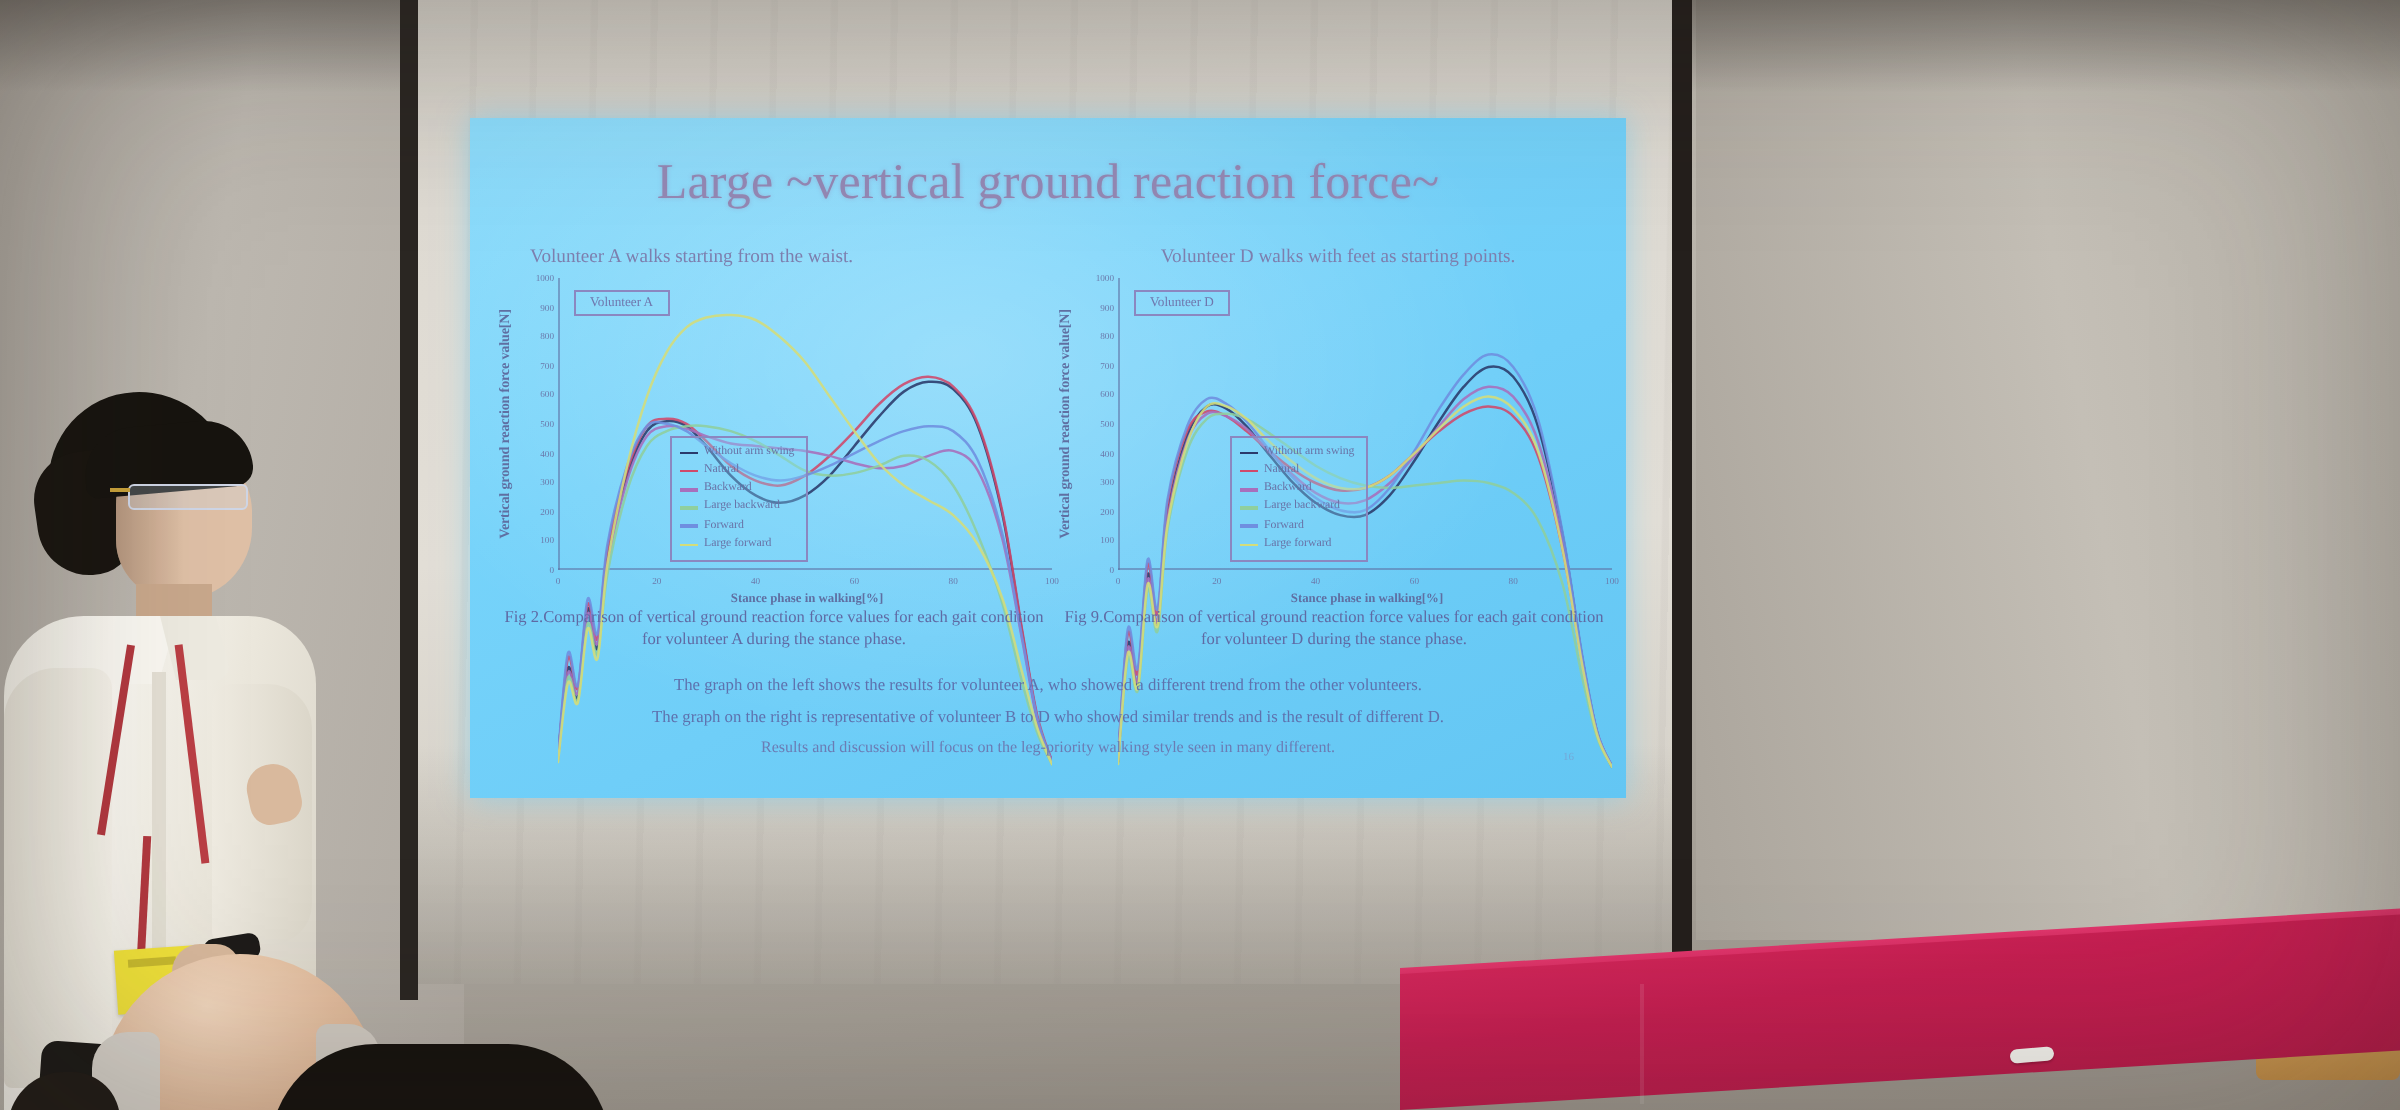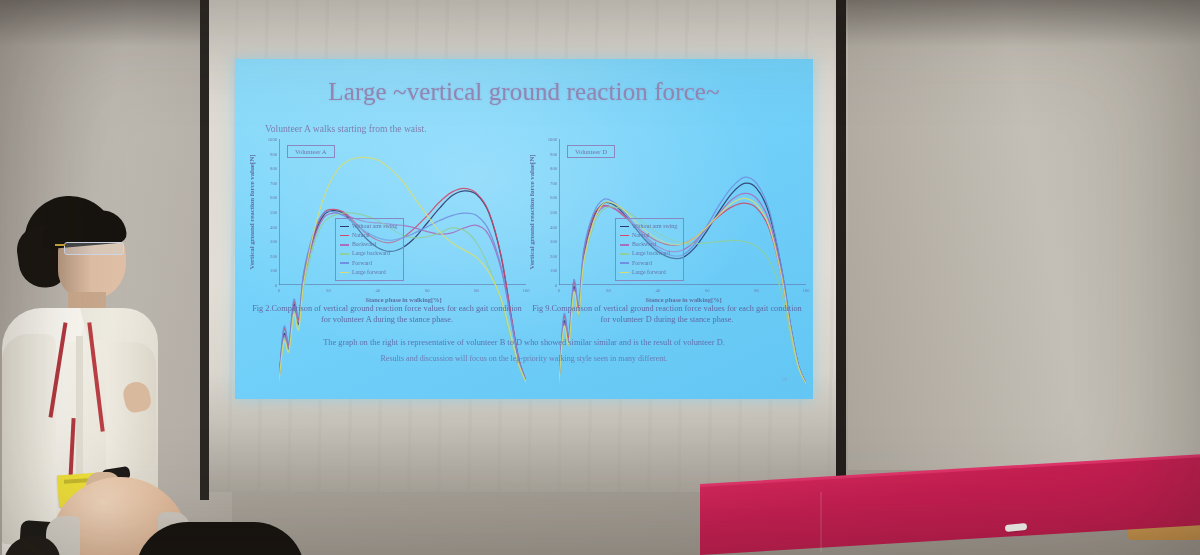--- a/index.html
+++ b/index.html
@@ -183,20 +183,21 @@
     <div class="screen-fabric"></div>
     <div class="screen-shadow-b"></div>
   </div>
 
   <div class="slide">
     <div class="slide-glow"></div>
 
     <div class="slide-title">Large ~vertical ground reaction force~</div>
 
     <div class="subhead left">Volunteer A walks starting from the waist.</div>
+    <div class="subhead right">Volunteer D walks with feet as starting points.</div>
 
     <div class="chart left">
       <div class="ylabel">
         <span>Vertical ground reaction force value[N]</span>
       </div>
       <div class="yticks">
           <i style="top: 149px;">0</i>
           <i style="top: 134.4px;">100</i>
           <i style="top: 119.8px;">200</i>
           <i style="top: 105.2px;">300</i>
@@ -322,21 +323,22 @@
           <i style="left: 80%;">80</i>
           <i style="left: 100%;">100</i>
         </div>
       <div class="xlabel">Stance phase in walking[%]</div>
     </div>
 
     <div class="caption left">Fig 2.Comparison of vertical ground reaction force values for each gait condition for volunteer A during the stance phase.</div>
     <div class="caption right">Fig 9.Comparison of vertical ground reaction force values for each gait condition for volunteer D during the stance phase.</div>
 
     <div class="body-text">
-      <p>The graph on the right is representative of volunteer B to D who showed similar similar and is the result of volunteer D.</p>
+      <p>The graph on the left shows the results for volunteer A, who showed a different trend from the other volunteers.</p>
+      <p>The graph on the right is representative of volunteer B to D who showed similar trends and is the result of different D.</p>
       <p class="last">Results and discussion will focus on the leg-priority walking style seen in many different.</p>
     </div>
 
     <div class="page-num">16</div>
   </div>
 
   <div class="person">
     <div class="hair"></div>
     <div class="hair2"></div>
     <div class="face"></div>

